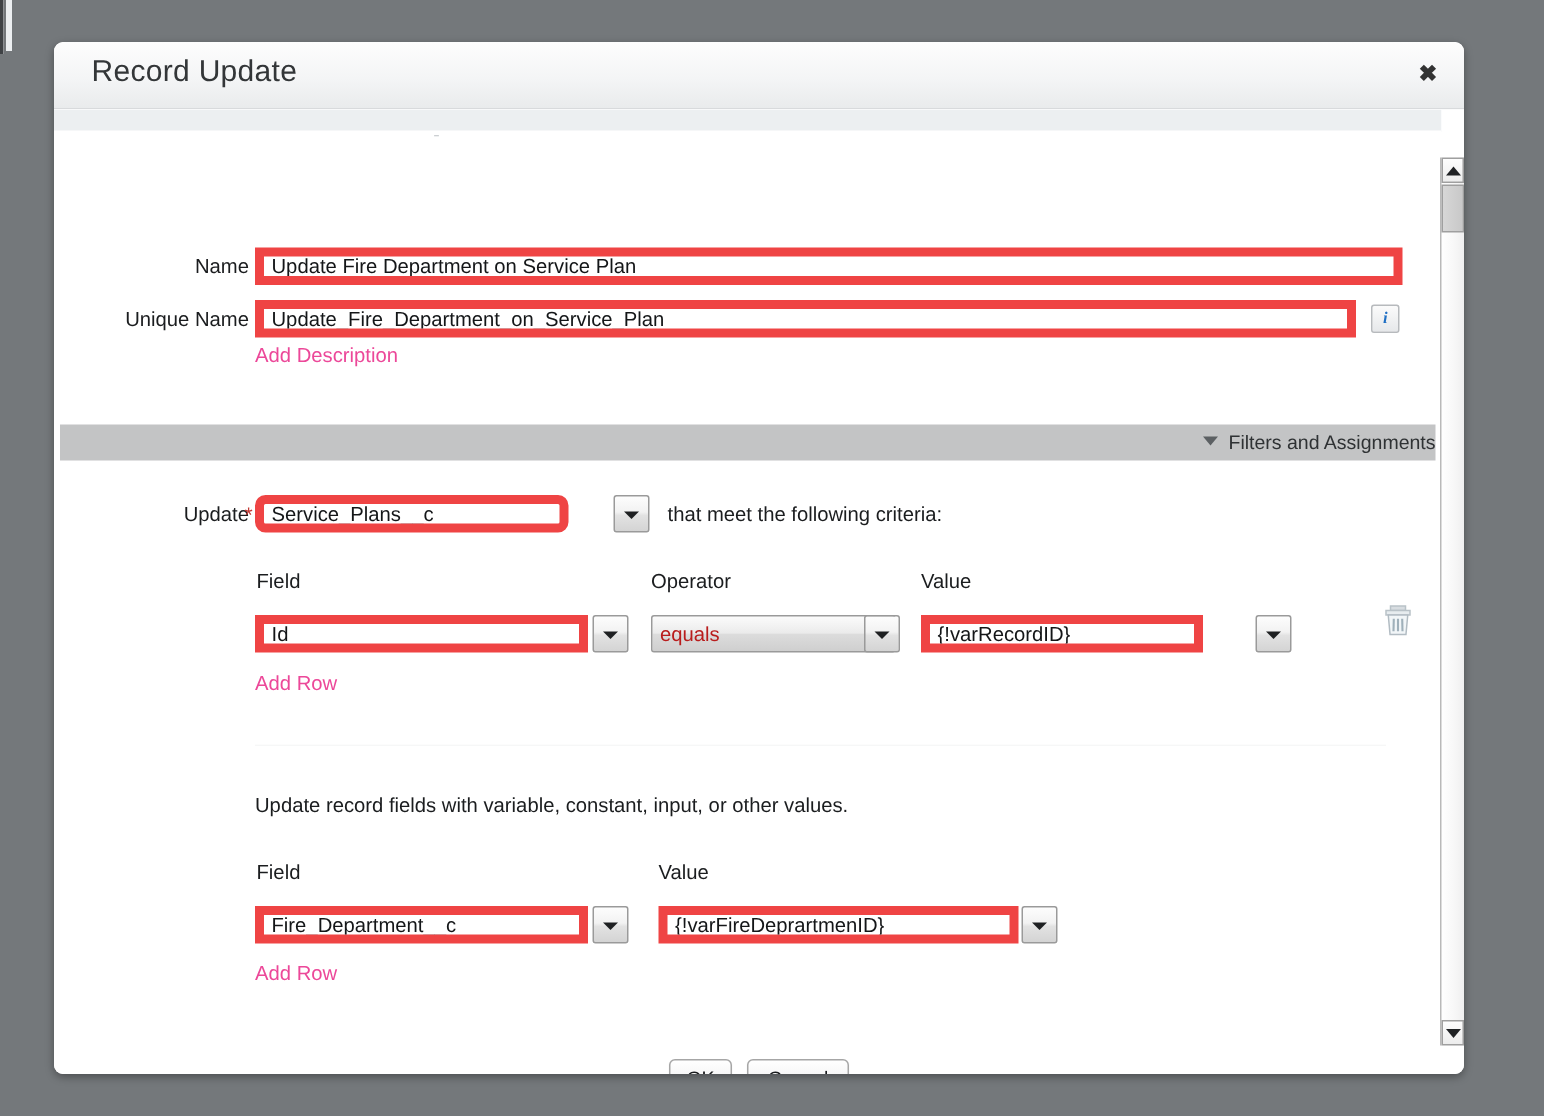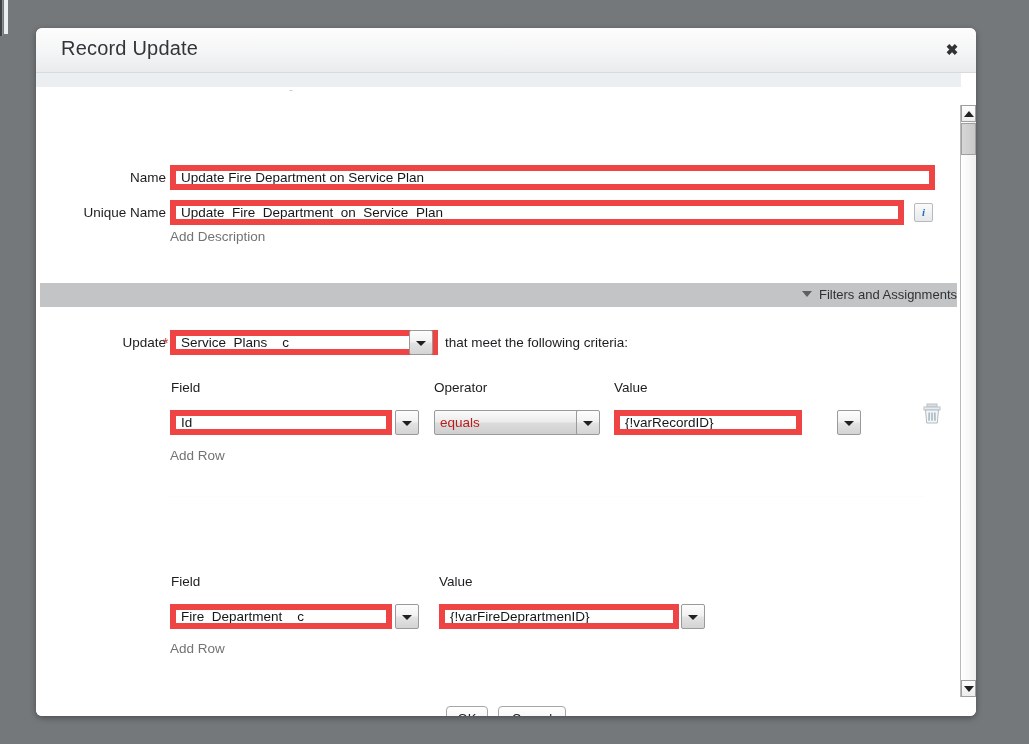--- a/index.html
+++ b/index.html
@@ -141,21 +141,21 @@
     color: #1b1d1f;
   }
   .colhdr {
     position: absolute;
     font-size: 13.5px;
     color: #1b1d1f;
   }
   .link {
     position: absolute;
     font-size: 13.5px;
-    color: #737373;
+    color: #ec4899;
     text-decoration: none;
     cursor: pointer;
   }
 
   
   .tinput {
     position: absolute;
     height: 25px;
     background: #ffffff;
     border: 6px solid #ef4444;
@@ -338,21 +338,21 @@
       </button>
 
       <a class="link" style="left:134px; top:156px;">Add Description</a>
 
       <div class="section-bar" style="top:210px;text-align:right;">
         <span class="tri"></span><span>Filters and Assignments</span>
       </div>
 
       <div class="lbl" style="left:58px; top:262px; width:72px;">Update</div>
       <div class="req" style="left:127px; top:262px;">*</div>
-      <input class="tinput" style="left: 134px; top: 257px; width: 268px;" value="Service_Plans__c">
+      <input class="tinput" style="left: 134px; top: 257px; width: 209px; border-radius: 7px;" value="Service_Plans__c">
       <div class="combo-btn" style="left:373px; top:257px;"></div>
       <div class="plain" style="left:409px; top:262px;">that meet the following criteria:</div>
 
       <div class="colhdr" style="left:135px; top:307px;">Field</div>
       <div class="colhdr" style="left:398px; top:307px;">Operator</div>
       <div class="colhdr" style="left:578px; top:307px;">Value</div>
 
       <div>
         <input class="tinput" style="left: 134px; top: 337px; width: 222px;" value="Id">
         <div class="combo-btn" style="left:359px; top:337px;"></div>
@@ -373,20 +373,21 @@
             <line x1="10" y1="9.5" x2="10" y2="17.8" stroke="#9fb0ba" stroke-width="1.4"></line>
             <line x1="12.8" y1="9.5" x2="13.0" y2="17.8" stroke="#9fb0ba" stroke-width="1.4"></line>
           </svg>
         </div>
       </div>
 
       <a class="link" style="left:134px; top:375px;">Add Row</a>
 
       <div class="hr" style="left:134px; top:423px; width:754px;"></div>
 
+      <div class="plain" style="left:134px; top:456px;">Update record fields with variable, constant, input, or other values.</div>
 
       <div class="colhdr" style="left:135px; top:501px;">Field</div>
       <div class="colhdr" style="left:403px; top:501px;">Value</div>
 
       <div>
         <input class="tinput" style="left: 134px; top: 531px; width: 222px;" value="Fire_Department__c">
         <div class="combo-btn" style="left:359px; top:531px;"></div>
 
         <input class="tinput" style="left: 403px; top: 531px; width: 240px;" value="{!varFireDeprartmenID}">
         <div class="combo-btn" style="left:645px; top:531px;"></div>

